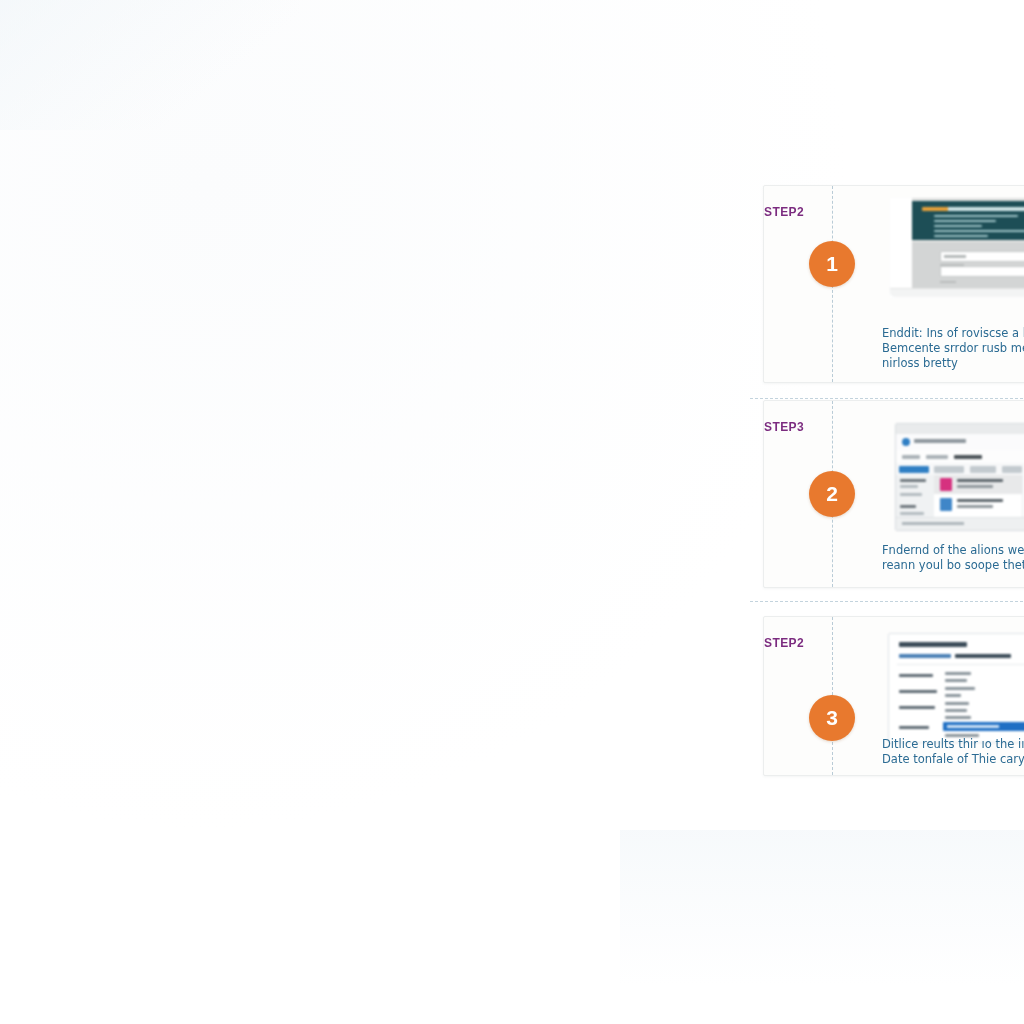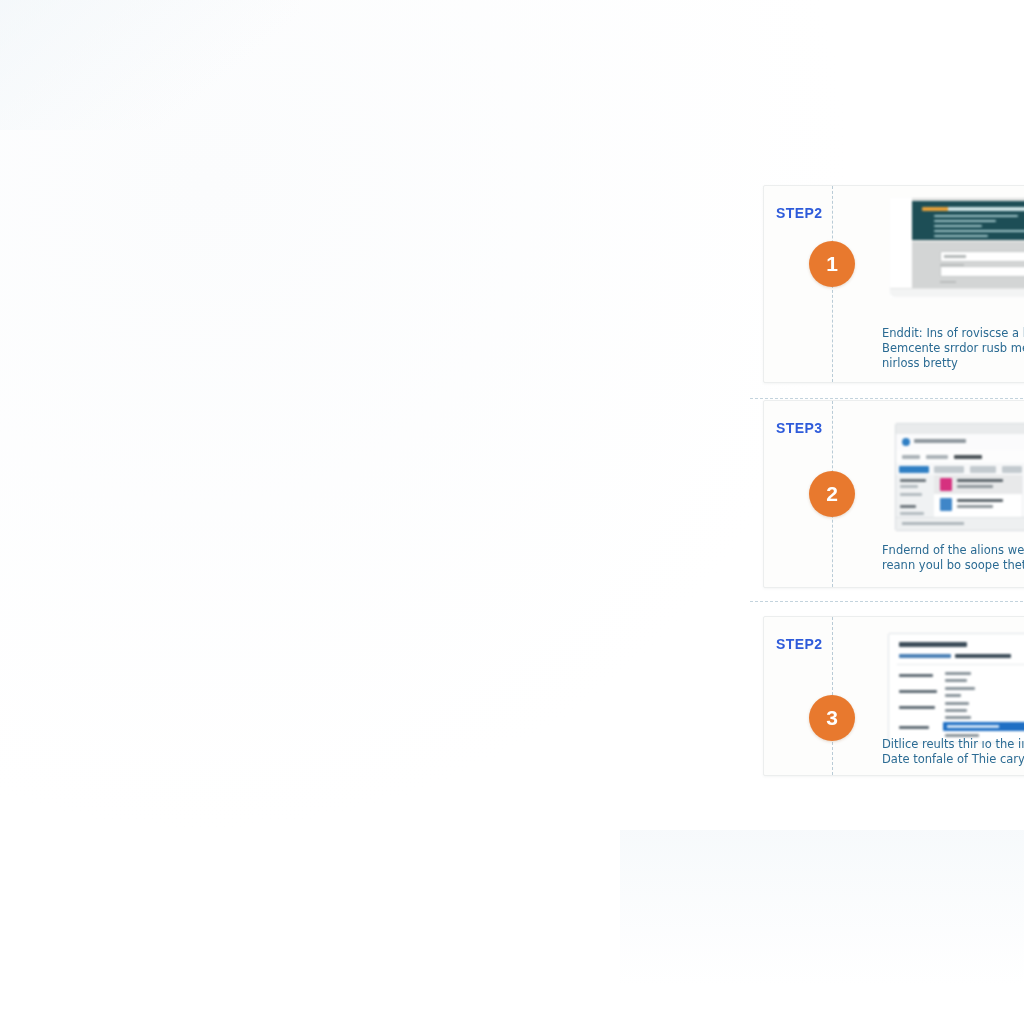--- a/index.html
+++ b/index.html
@@ -73,26 +73,26 @@
     left: -13px;
     right: -60px;
     height: 0;
     border-top: 1px dashed #c3d3dd;
   }
   .h-sep.s1 { top: 213px; }
   .h-sep.s2 { top: 416px; }
 
   .step-label {
     position: absolute;
-    left: 12px;
+    left: 0;
     top: 19px;
-    font-size: 14px;
+    font-size: 12px;
     letter-spacing: .4px;
     font-weight: 700;
-    color: #1d4ed8;
+    color: #701a75;
     opacity: .92;
   }
 
   .badge {
     position: absolute;
     left: 45px;
     width: 46px;
     height: 46px;
     border-radius: 50%;
     background: #e8792e;

